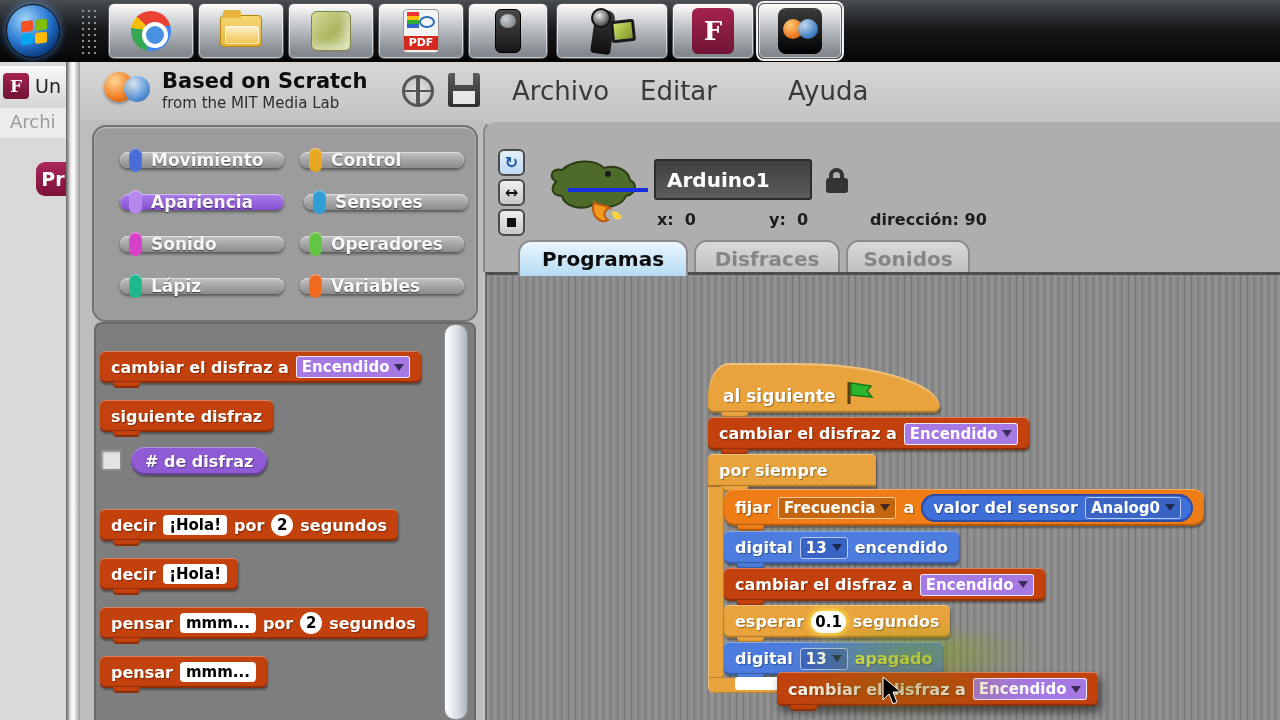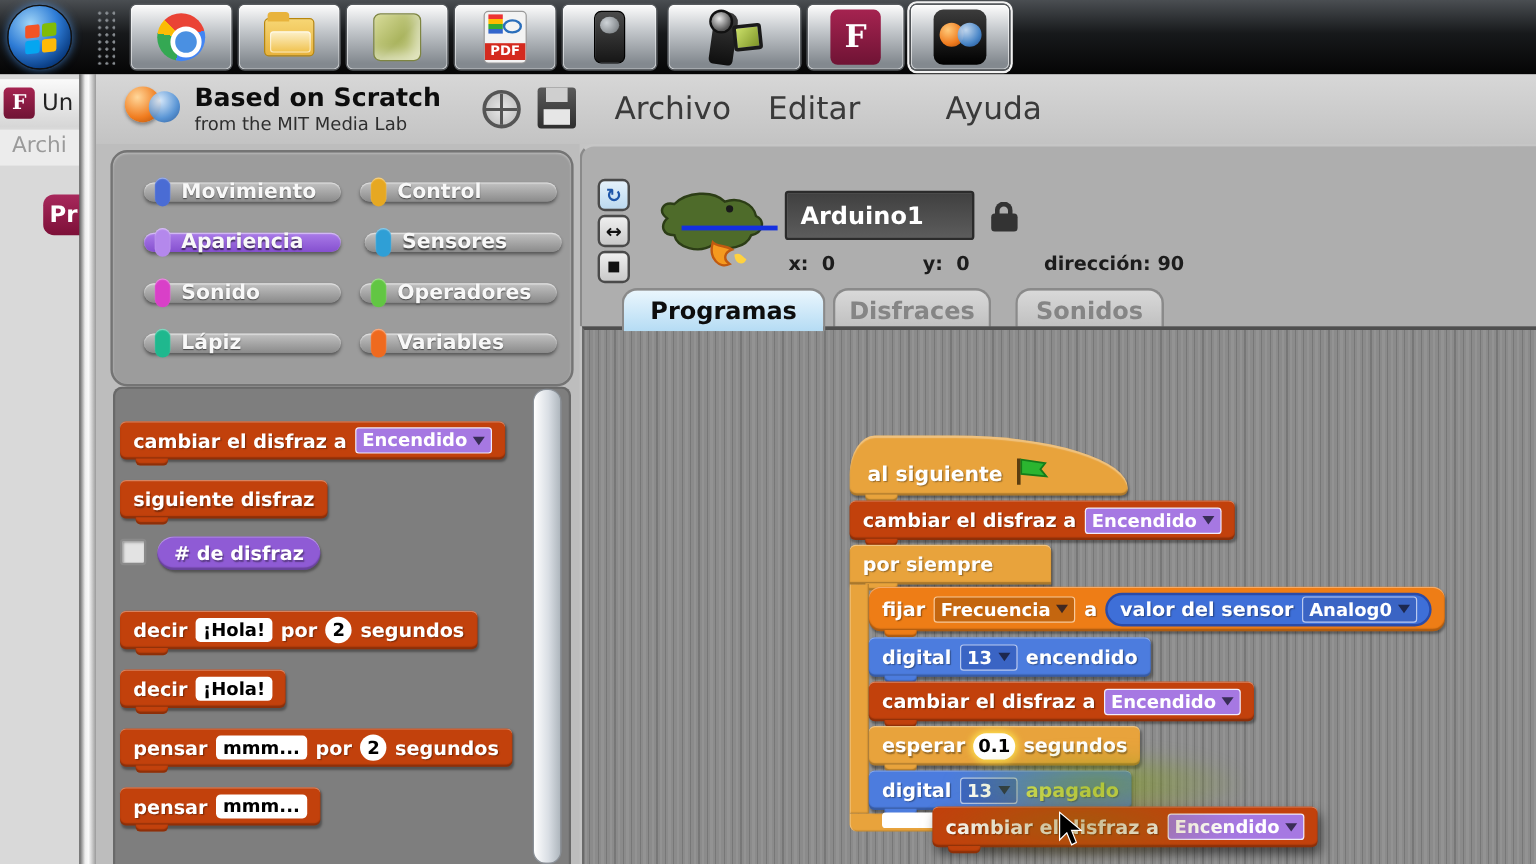--- a/index.html
+++ b/index.html
@@ -366,21 +366,21 @@
     <div class="coords" style="left:284px;">
       <span>y:</span>&nbsp;&nbsp;<span>0</span>
     </div>
     <div class="coords" style="left:385px;">
       <span>dirección:</span>&nbsp;<span>90</span>
     </div>
 
     <div class="tab active" style="left:33px;width:170px;">
       <span>Programas</span>
     </div>
-    <div class="tab" style="left:209px;width:132px;">
+    <div class="tab" style="left:209px;width:146px;">
       <span>Disfraces</span>
     </div>
     <div class="tab" style="left:361px;width:124px;">
       <span>Sonidos</span>
     </div>
   </div>
 
   <div class="scripts"></div>
 
   <div class="hat">

